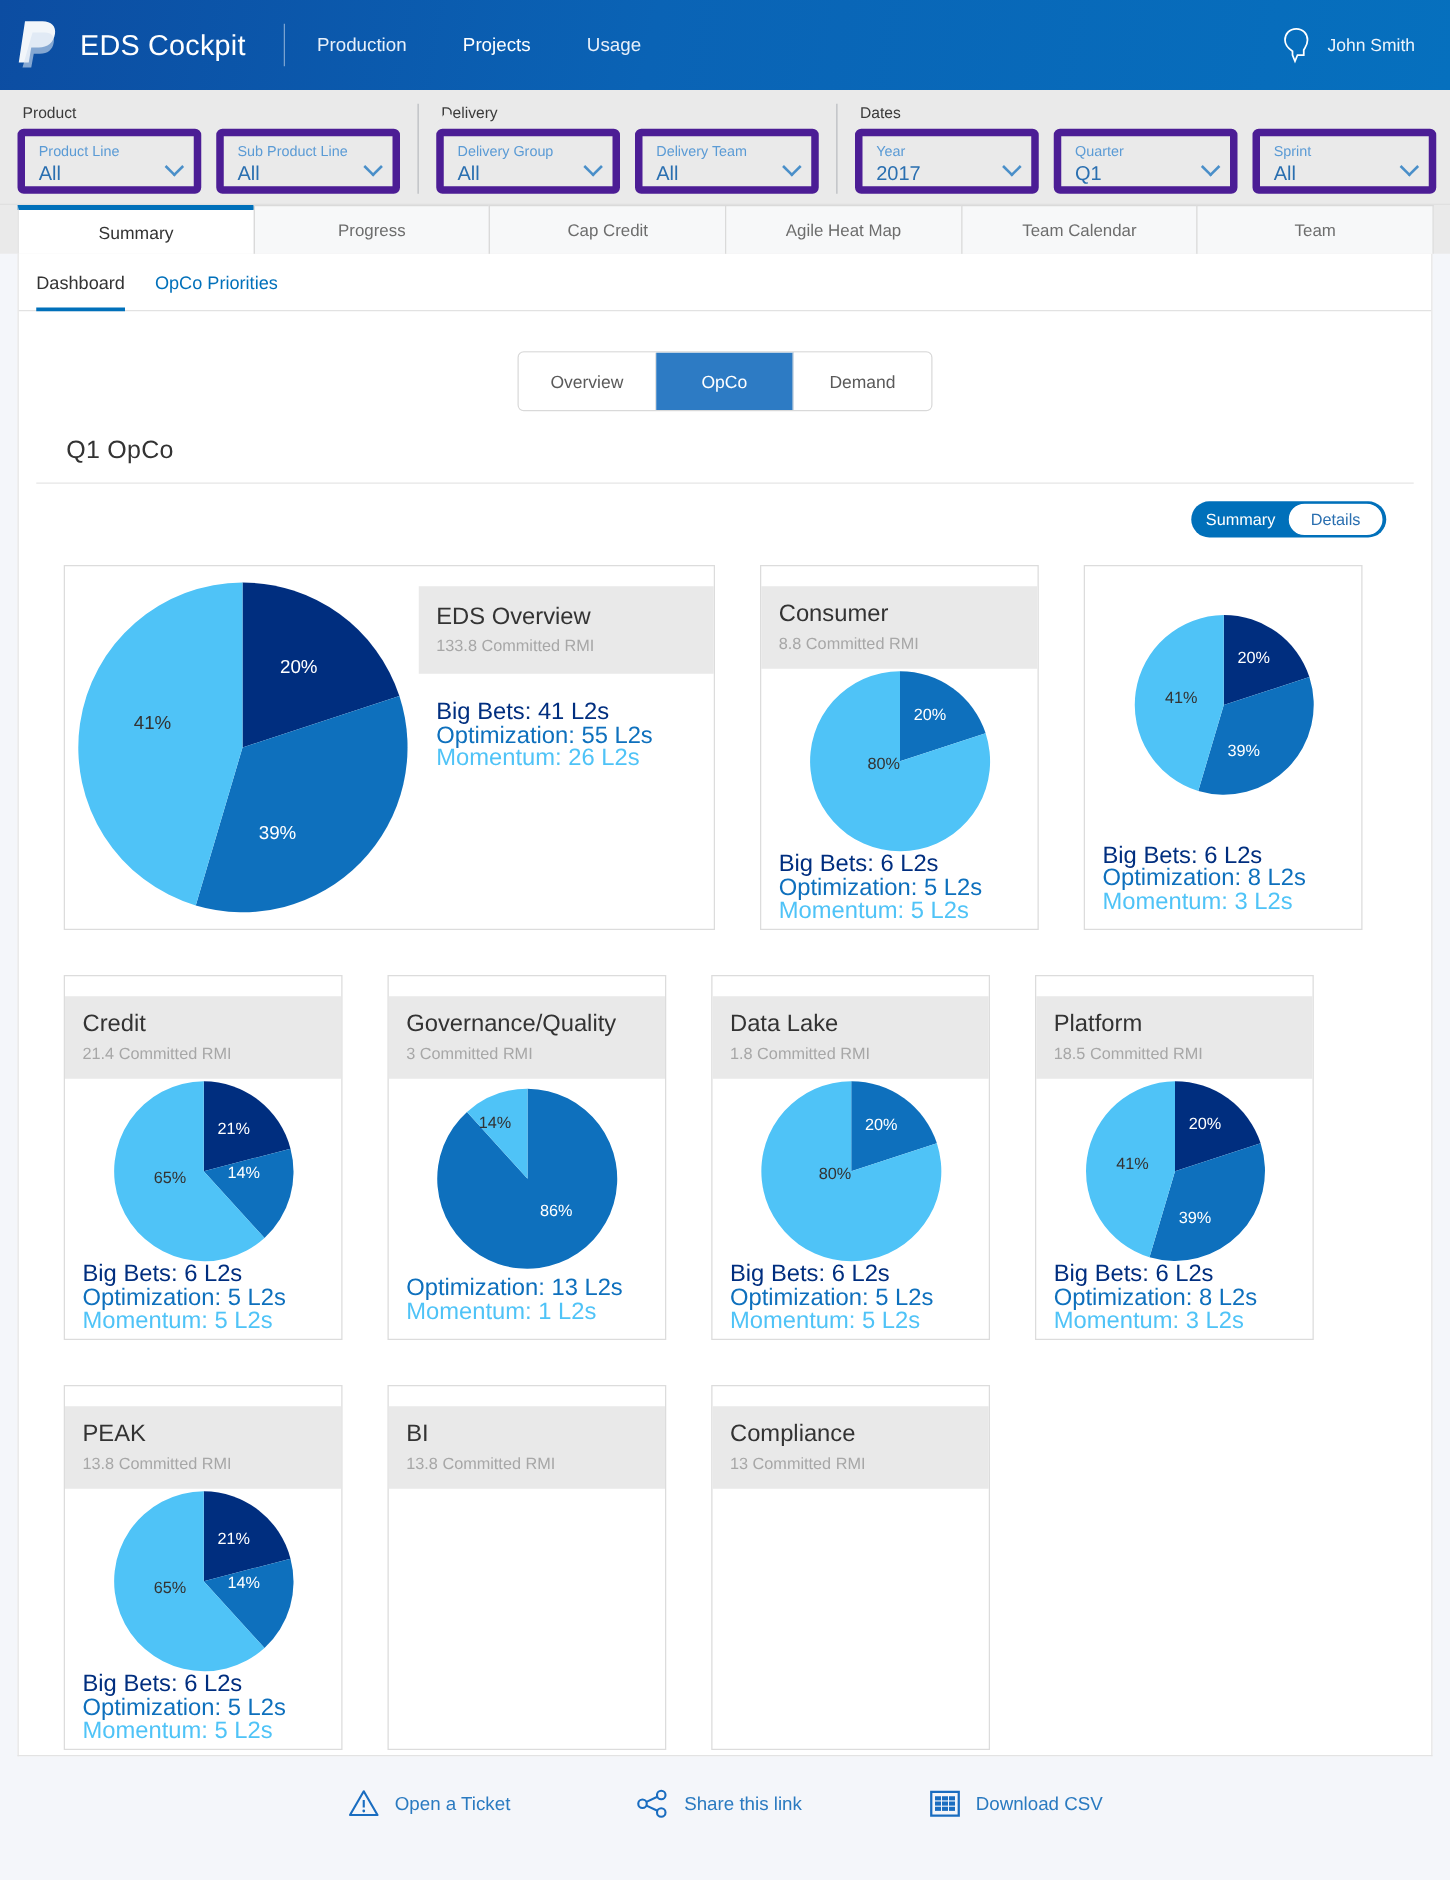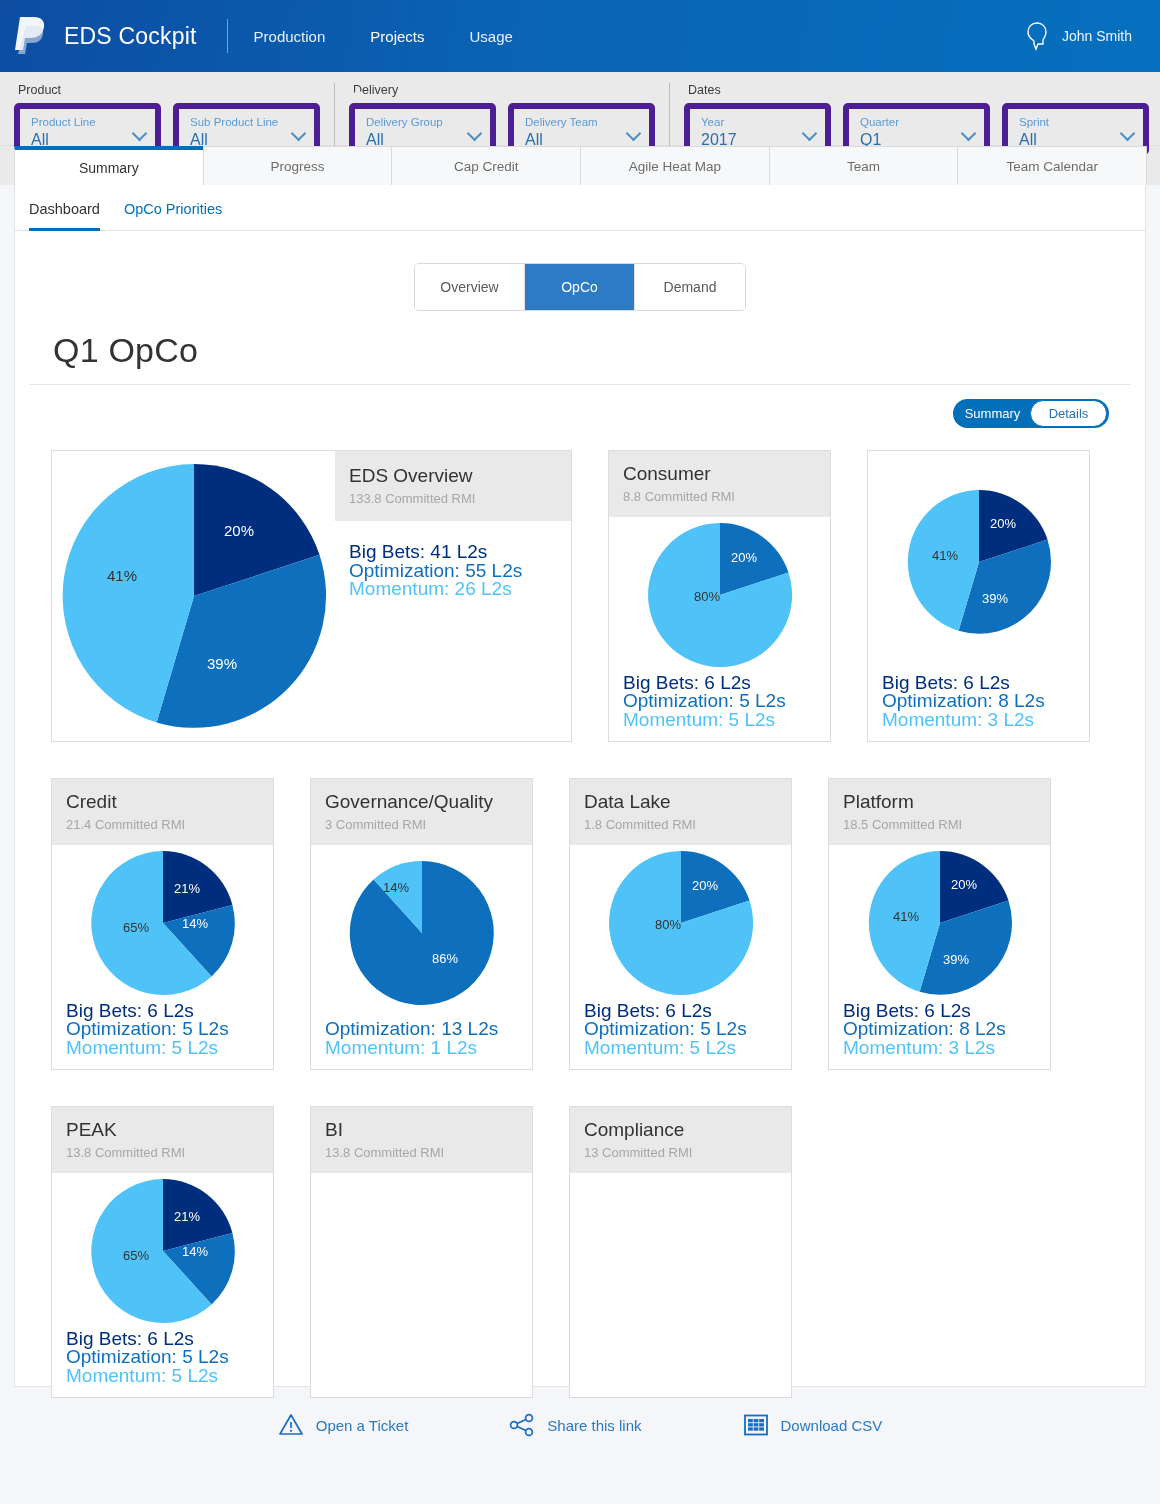--- a/index.html
+++ b/index.html
@@ -40,21 +40,21 @@
     border-bottom: 11px solid #eaeaea;
   }
   .user-box {
     margin-left: auto; display: flex; align-items: center; gap: 12px;
     padding-right: 10px;
   }
   .user-name { color: #eef4fb; font-size: 14px; white-space: nowrap; }
 
   
   .filterbar {
-    background: #eaeaea; height: 74px;
+    background: #eaeaea; height: 92px;
     display: flex; align-items: flex-start; padding: 11px 14px 0 14px;
     border-bottom: 1px solid #e0e0e0;
   }
   .fgroup { display: flex; flex-direction: column; }
   .fgroup + .fgroup { border-left: 1px solid #b9bcc0; padding-left: 14px; margin-left: 14px; }
   .fgroup-label {
     font-size: 12.5px; color: #3b3b3b; margin: 0 0 6px 4px; font-weight: 400;
   }
   .fselects { display: flex; gap: 12px; }
   .fselect {
@@ -117,21 +117,21 @@
   }
   .seg-btn {
     width: 110px; height: 46px; display: flex; align-items: center;
     justify-content: center; font-size: 14px; color: #5a5a5a;
     background: #fff; cursor: pointer; border-right: 1px solid #e2e2e2;
   }
   .seg-btn:last-child { border-right: none; }
   .seg-btn.active { background: #2d7bc4; color: #fff; }
 
   .page-title {
-    font-size: 34px; color: #333; font-weight: 400;
+    font-size: 20px; color: #333; font-weight: 400;
     margin: 20px 0 0 38px; letter-spacing: .2px;
   }
   .title-rule { height: 1px; background: #e6e6e6; margin: 14px 14px 0 14px; }
 
   
   .pillrow { display: flex; justify-content: flex-end; padding: 14px 36px 0 0; }
   .pill {
     display: flex; align-items: center; background: #0070BA;
     border-radius: 17px; height: 29px; padding: 2px; min-width: 156px;
   }
@@ -151,21 +151,21 @@
     padding: 22px 36px 0 36px;
   }
   .card {
     border: 1px solid #dcdcdc; background: #fff;
     display: flex; flex-direction: column;
   }
   .card.wide { width: 521px; height: 292px; flex-direction: row; }
   .card.narrow { width: 223px; height: 292px; }
 
   .card-head {
-    background: #e9e9e9; padding: 11px 14px 12px 14px;
+    background: #e9e9e9; padding: 11px 14px 12px 14px; margin-top: 16px;
   }
   .card-title {
     font-size: 19px; color: #333; font-weight: 400; line-height: 23px;
   }
   .card-sub {
     font-size: 13px; color: #a7a7a7; margin-top: 3px; line-height: 17px;
   }
   .card-legend { padding: 0 14px 12px 14px; }
   .legend-line { font-size: 19px; line-height: 18.5px; }
   .lg-bigbets { color: #002E7F; }
@@ -276,22 +276,22 @@
       </div>
     </div>
   </div>
 </div>
 
 <div class="maintabs">
   <div class="mtab active">Summary</div>
   <div class="mtab">Progress</div>
   <div class="mtab">Cap Credit</div>
   <div class="mtab">Agile Heat Map</div>
+  <div class="mtab">Team Calendar</div>
   <div class="mtab">Team</div>
-  <div class="mtab">Team Calendar</div>
 </div>
 
 <div class="panel">
 
   <div class="subtabs">
     <div class="subtab active">Dashboard</div>
     <div class="subtab">OpCo Priorities</div>
   </div>
 
   <div class="segwrap">

